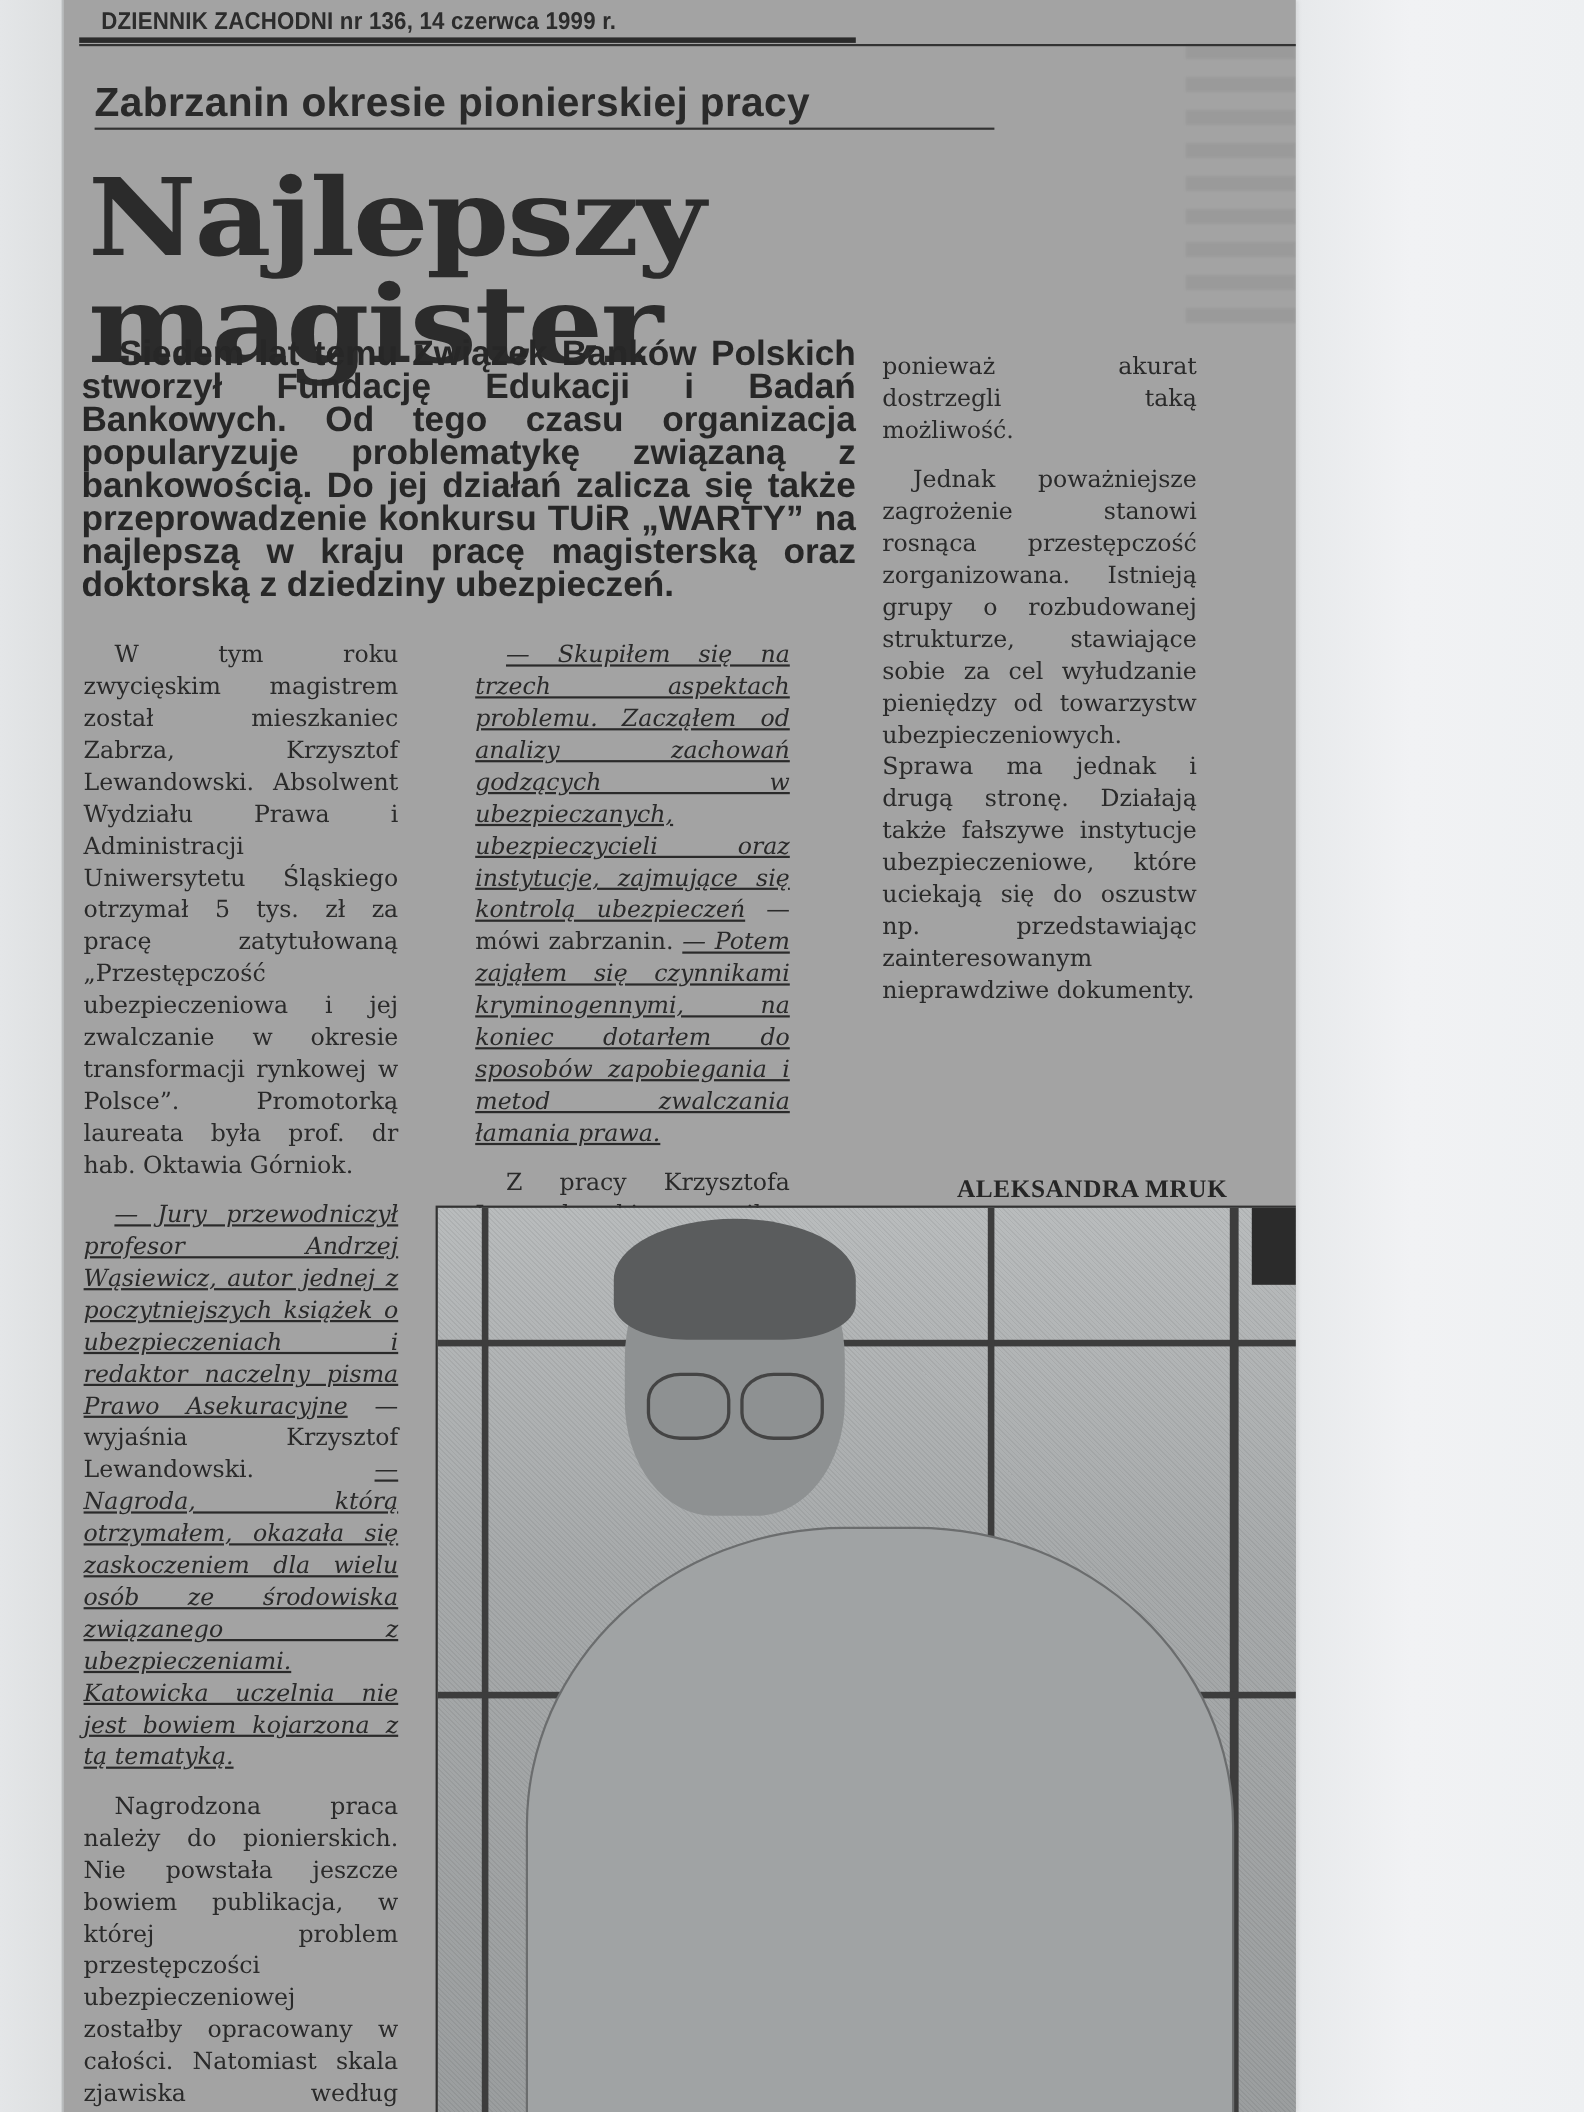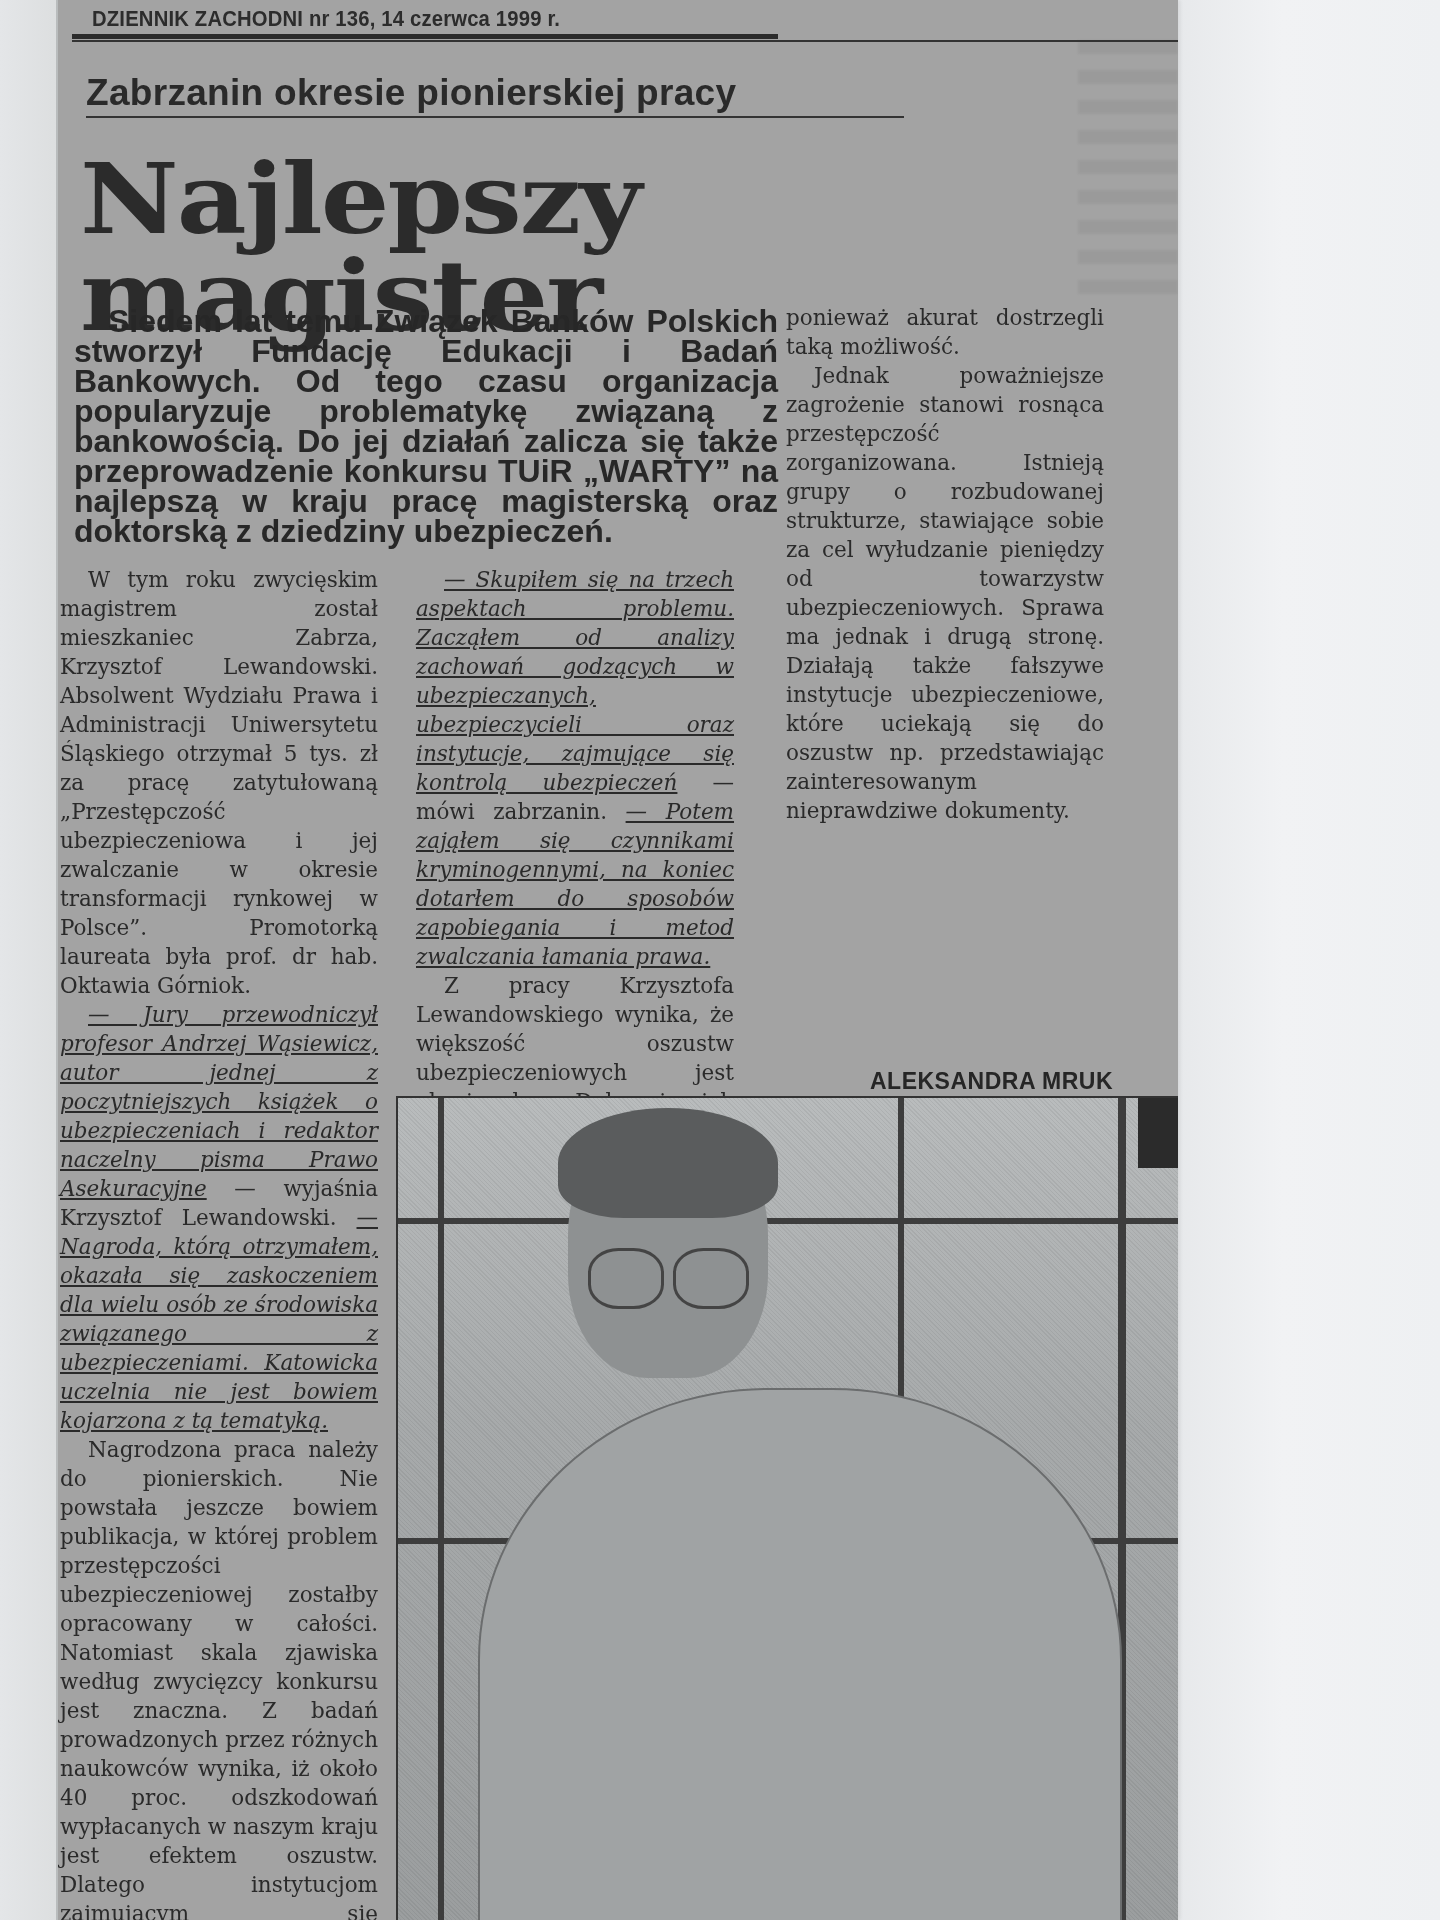--- a/index.html
+++ b/index.html
@@ -62,29 +62,29 @@
     font-family:"Liberation Sans", sans-serif; font-weight:bold;
     font-size:32px; line-height:30px; color:#272727;
     text-align:justify; text-indent:34px;
   }
   .col {
     position:absolute;
     font-family:"DejaVu Serif", serif;
     font-size:21.5px; line-height:29px; color:#2a2a2a;
     text-align:justify;
   }
-  .col p { margin:0; text-indent:28px; }
+  .col p { margin:16px; text-indent:28px; }
   .col1 { left:2px; top:565px; width:318px; }
   .col2 { left:358px; top:565px; width:318px; }
   .col3 { left:728px; top:303px; width:318px; }
   .it { font-style:italic;text-decoration:underline; }
   .b { font-weight:normal; }
   .byline {
     position:absolute; left:812px; top:1068px;
-    font-family:Liberation Sans, sans-serif; font-weight:bold;
+    font-family:Liberation Serif, serif; font-weight:bold;
     font-size:23px; letter-spacing:0.5px; color:#262626;text-align:right;
   }
   .photo {
     position:absolute; left:338px; top:1096px; width:802px; height:824px;
     border:2px solid #333;
     background:
       repeating-linear-gradient(45deg, rgba(0,0,0,0.06) 0 1px, rgba(0,0,0,0) 1px 3px),
       linear-gradient(180deg,#b9bcbd 0%,#a7aaab 40%,#9b9e9f 100%);
     overflow:hidden;
   }

